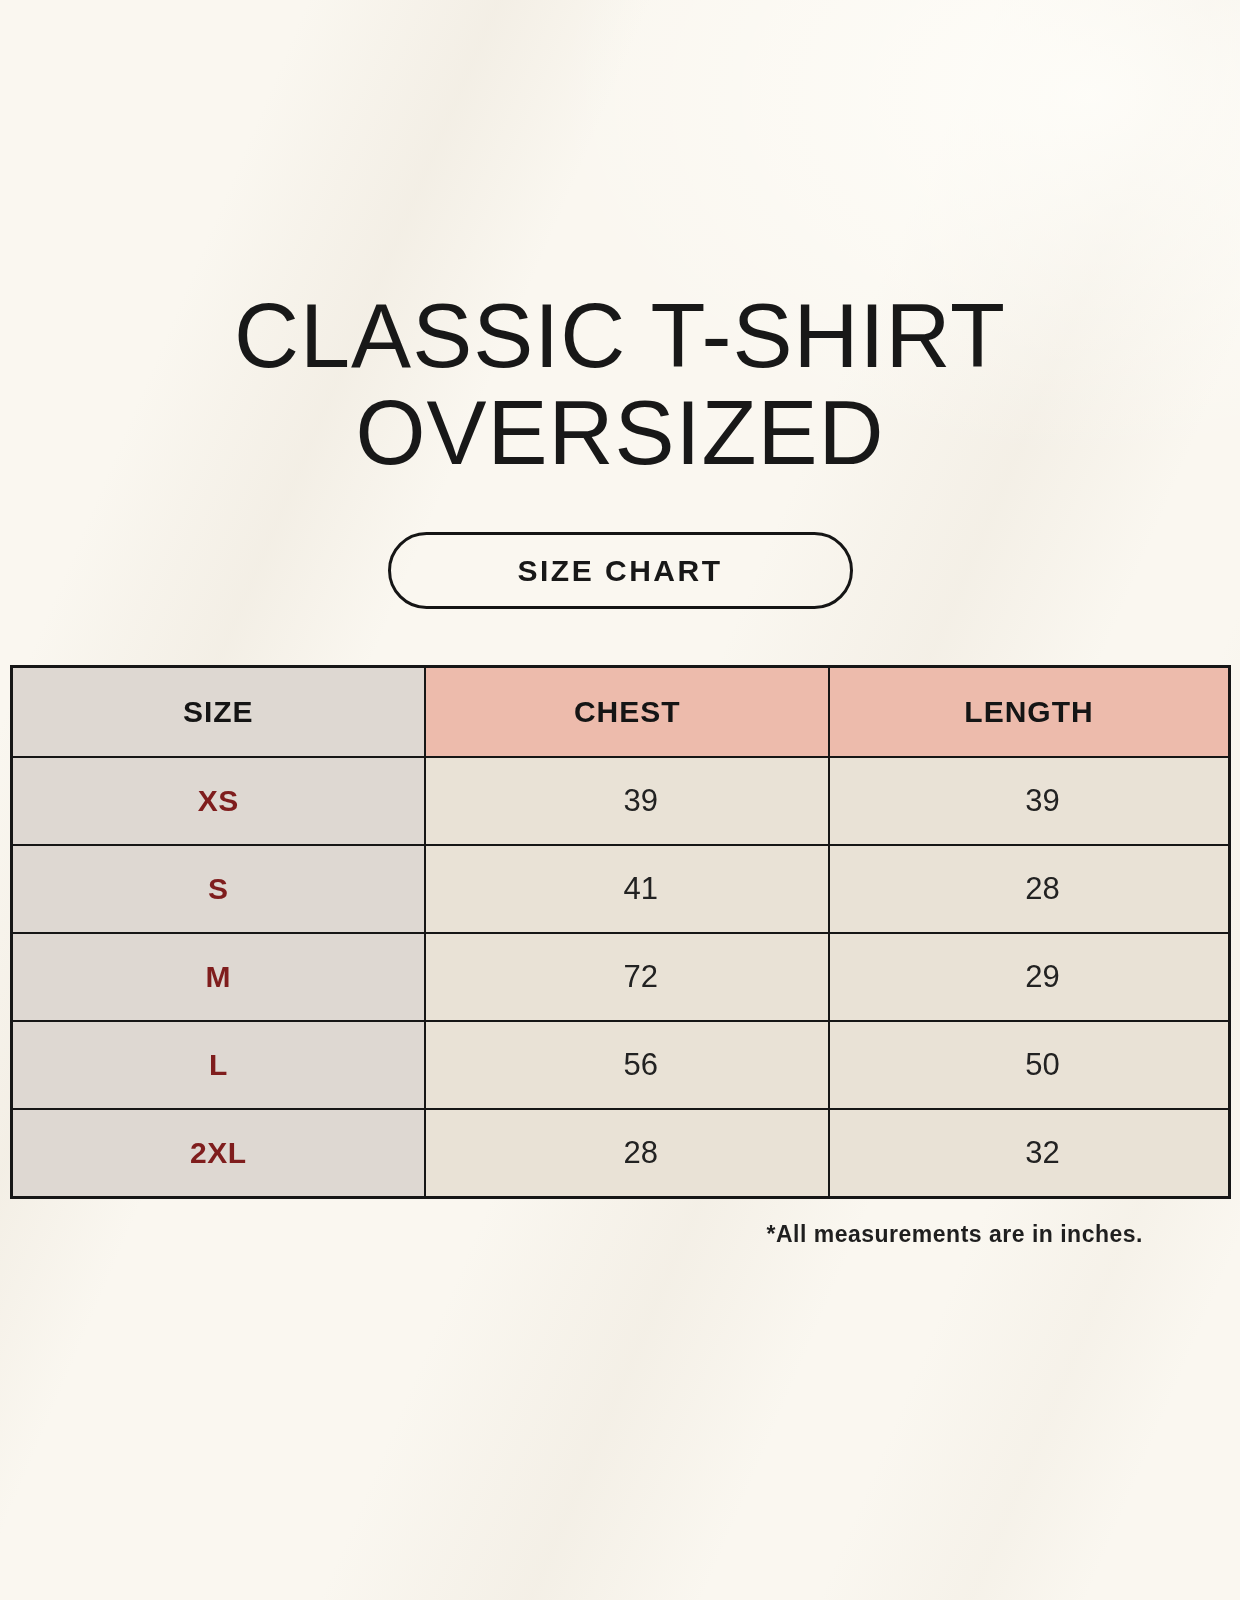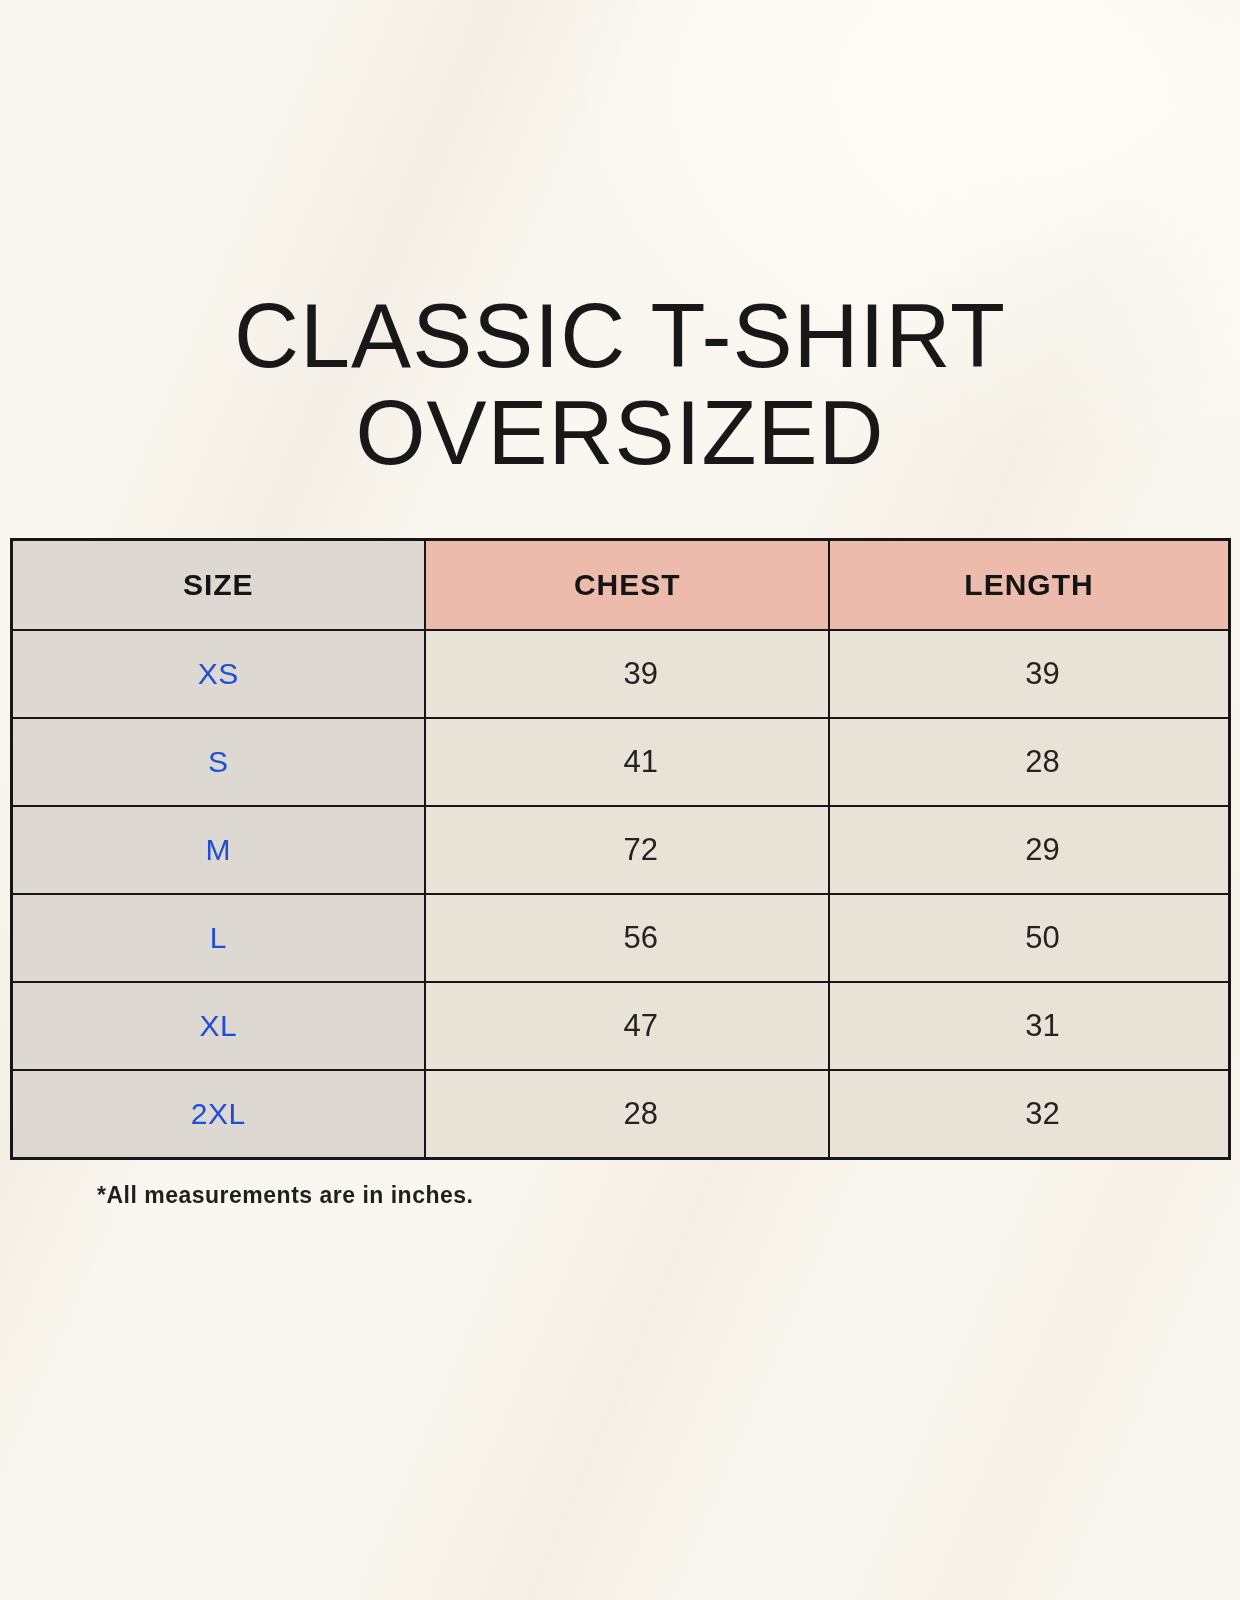--- a/index.html
+++ b/index.html
@@ -78,51 +78,55 @@
     letter-spacing: 1px;
     color: #151515;
   }
   table.size-chart td {
     height: 84px;
     font-size: 31px;
     font-weight: 400;
     color: #222222;
   }
   table.size-chart td.size-label {
-    font-weight: 400;
+    font-weight: 700;
     font-size: 30px;
     letter-spacing: 0.5px;
-    color: #1d4ed8;
+    color: #7f1d1d;
   }
   .col-size-bg   { background: var(--size-col-bg, #ded8d2); }
   .col-accent-bg { background: var(--accent-pink, #edbbac); }
   .cell-bg       { background: var(--cell-bg, #e9e2d6); padding-left: 28px; }
   col.c1 { width: 34%; }
   col.c2 { width: 33.2%; }
   col.c3 { width: 32.8%; }
 
   .footnote {
     width: 1046px;
     margin: 22px auto 0 auto;
+    text-align: right;
     font-size: 23px;
     font-weight: 700;
     letter-spacing: 0.5px;
     color: #1f1f1f;
   }
 </style>
 </head>
 <body>
 
 <div>
 
   <h1 class="title">
     <span class="line">CLASSIC T-SHIRT</span>
     <span class="line">OVERSIZED</span>
   </h1>
 
+  <div class="pill-wrap">
+    <div class="pill">SIZE CHART</div>
+  </div>
 
   <table class="size-chart">
     <colgroup>
       <col class="c1">
         <col class="c2">
         <col class="c3">
     </colgroup>
     <thead>
       <tr>
         <th class="col-size-bg">SIZE</th>
@@ -145,25 +149,20 @@
         <td class="col-size-bg size-label">M</td>
         <td class="cell-bg">72</td>
         <td class="cell-bg">29</td>
       </tr>
       <tr>
         <td class="col-size-bg size-label">L</td>
         <td class="cell-bg">56</td>
         <td class="cell-bg">50</td>
       </tr>
       <tr>
-        <td class="col-size-bg size-label">XL</td>
-        <td class="cell-bg">47</td>
-        <td class="cell-bg">31</td>
-      </tr>
-      <tr>
         <td class="col-size-bg size-label">2XL</td>
         <td class="cell-bg">28</td>
         <td class="cell-bg">32</td>
       </tr>
     </tbody>
   </table>
 
   <div class="footnote">*All measurements are in inches.</div>
 
 </div>

